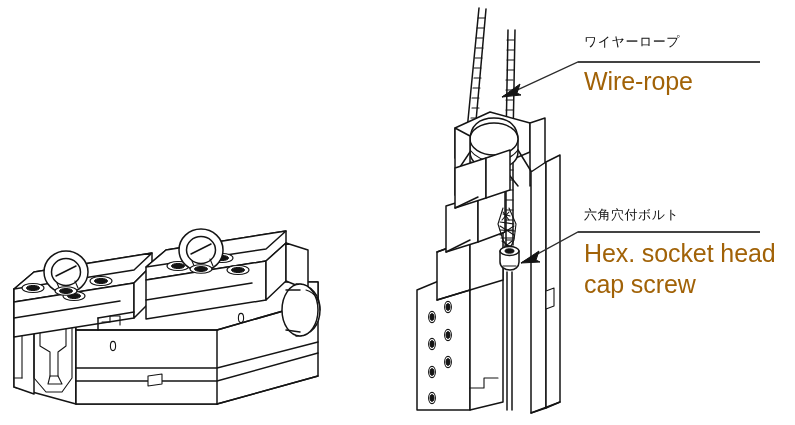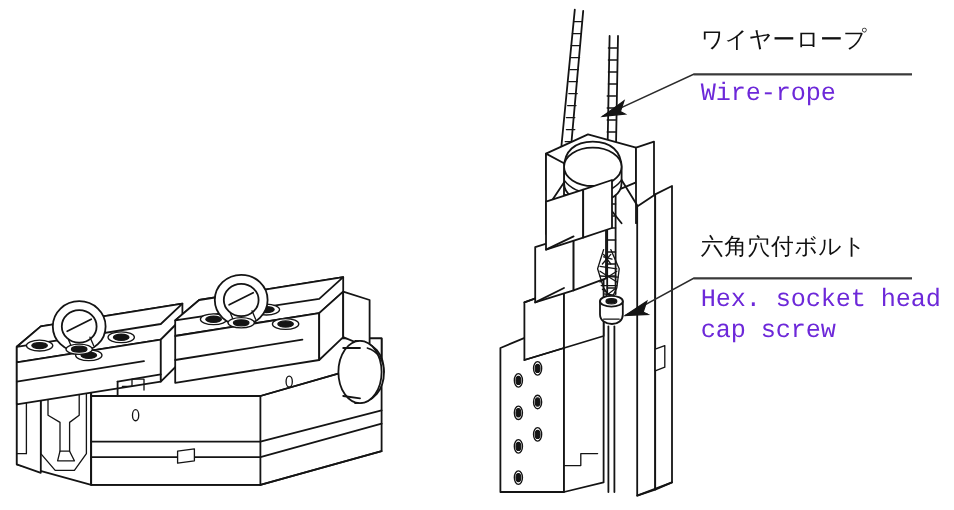--- a/index.html
+++ b/index.html
@@ -29,33 +29,33 @@
   .ln   { fill: none; stroke: #141414; stroke-width: 1.5; stroke-linejoin: round; stroke-linecap: round; }
   .ln-t { fill: none; stroke: #141414; stroke-width: 1.1; stroke-linejoin: round; stroke-linecap: round; }
   .fillw { fill: #ffffff; stroke: #141414; stroke-width: 1.5; stroke-linejoin: round; }
   .fillw-t { fill: #ffffff; stroke: #141414; stroke-width: 1.1; stroke-linejoin: round; }
   .blk { fill: #141414; stroke: #141414; stroke-width: 1; }
   .leader { fill: none; stroke: #2b2b2b; stroke-width: 1.3; }
   .rule { fill: none; stroke: #3a3a3a; stroke-width: 1.3; }
 
   .label-block { position: absolute; }
   .label-jp {
-    font-size: 19px;
+    font-size: 13px;
     letter-spacing: 0.5px;
     white-space: nowrap;
     line-height: 1.15;
     color: #111111;
+    margin-top: 12px;
   }
   .label-en {
-    font-size: 21px;
+    font-size: 25px;
     white-space: nowrap;
     line-height: 1.22;
-    color: #6d28d9;
+    color: #a16207;
     letter-spacing: -0.1px;
-    font-family: Liberation Mono, monospace;
   }
 </style>
 </head>
 <body>
 
 <div id="figure-root">
 
   <svg class="fig" viewBox="0 0 795 425">
 
     <g>

